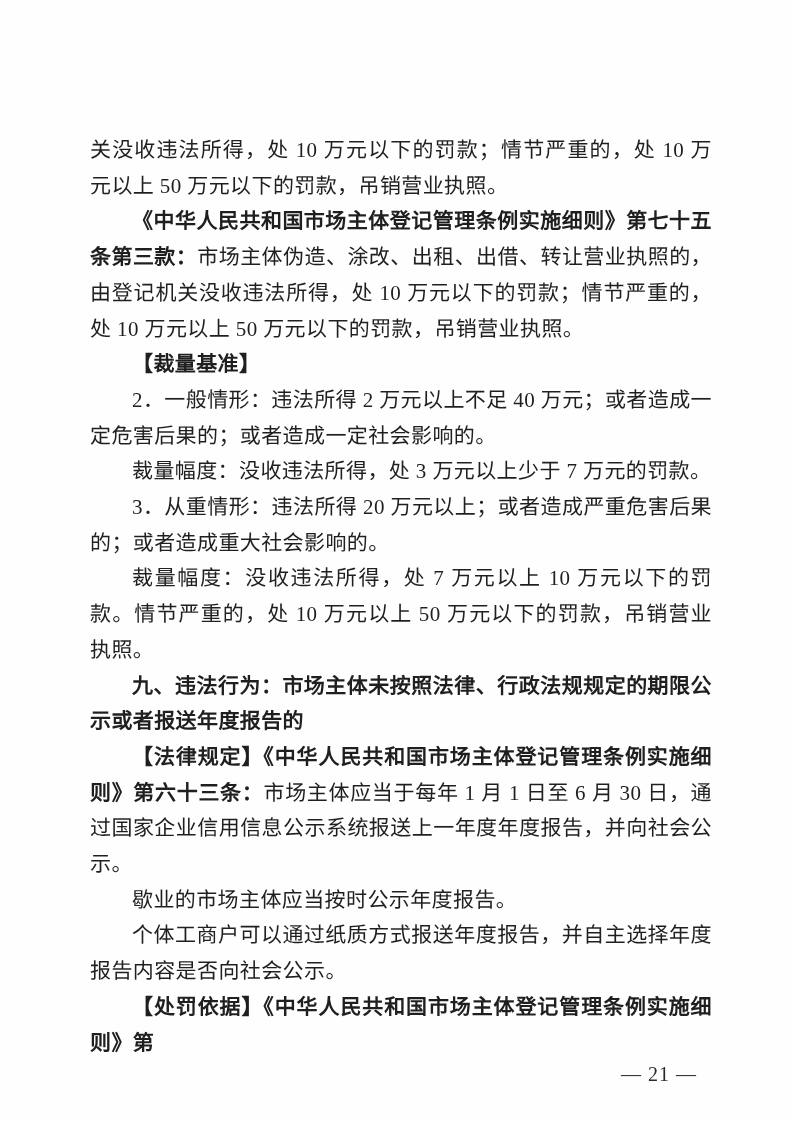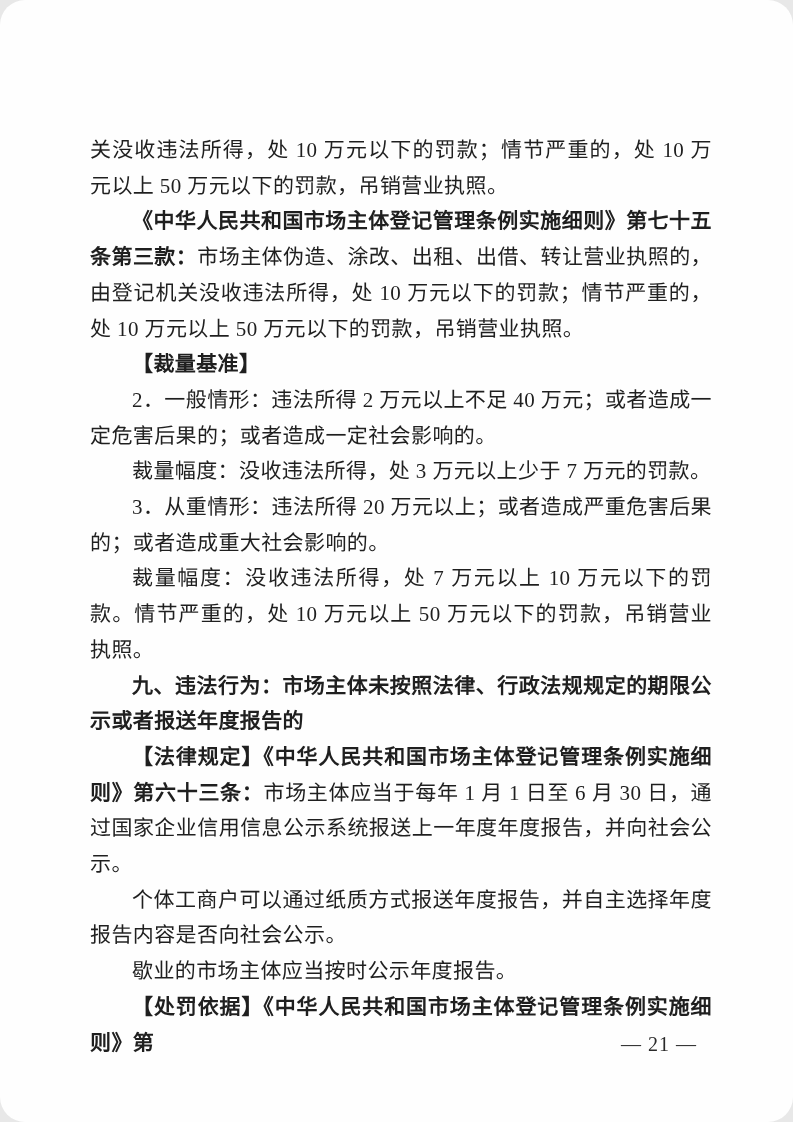--- a/index.html
+++ b/index.html
@@ -9,21 +9,20 @@
   }
   .page {
     position: relative;
     width: 793px;
     height: 1122px;
     margin: 0 auto;
     background: #fefefe;
     overflow: hidden;
     font-family: "Liberation Serif", "DejaVu Serif", serif;
     color: #1f1f1f;
-    border-radius: 25px;
   }
   .content {
     position: absolute;
     left: 90px;
     top: 133px;
     width: 622px;
   }
   .para {
     margin: 0;
     padding: 0;
@@ -32,21 +31,21 @@
     text-align: justify;
     text-justify: inter-ideograph;
     letter-spacing: 0.4px;
     word-break: break-all;
   }
   .para.indent { text-indent: 2em; }
   .run-bold { font-weight: bold; }
   .run-regular { font-weight: normal; }
   .footer {
     position: absolute;
-    top: 1031px;
+    top: 1061px;
     right: 96px;
     font-size: 20px;
     line-height: 26px;
     letter-spacing: 1px;
     color: #2a2a2a;
   }
 </style>
 </head>
 <body>
 
@@ -54,20 +53,20 @@
   <div class="content">
       <p class="para"><span class="run-regular">关没收违法所得，处 10 万元以下的罚款；情节严重的，处 10 万元以上 50 万元以下的罚款，吊销营业执照。</span></p>
       <p class="para indent"><span class="run-bold">《中华人民共和国市场主体登记管理条例实施细则》第七十五条第三款：</span><span class="run-regular">市场主体伪造、涂改、出租、出借、转让营业执照的，由登记机关没收违法所得，处 10 万元以下的罚款；情节严重的，处 10 万元以上 50 万元以下的罚款，吊销营业执照。</span></p>
       <p class="para indent"><span class="run-bold">【裁量基准】</span></p>
       <p class="para indent"><span class="run-regular">2．一般情形：违法所得 2 万元以上不足 40 万元；或者造成一定危害后果的；或者造成一定社会影响的。</span></p>
       <p class="para indent"><span class="run-regular">裁量幅度：没收违法所得，处 3 万元以上少于 7 万元的罚款。</span></p>
       <p class="para indent"><span class="run-regular">3．从重情形：违法所得 20 万元以上；或者造成严重危害后果的；或者造成重大社会影响的。</span></p>
       <p class="para indent"><span class="run-regular">裁量幅度：没收违法所得，处 7 万元以上 10 万元以下的罚款。情节严重的，处 10 万元以上 50 万元以下的罚款，吊销营业执照。</span></p>
       <p class="para indent"><span class="run-bold">九、违法行为：市场主体未按照法律、行政法规规定的期限公示或者报送年度报告的</span></p>
       <p class="para indent"><span class="run-bold">【法律规定】《中华人民共和国市场主体登记管理条例实施细则》第六十三条：</span><span class="run-regular">市场主体应当于每年 1 月 1 日至 6 月 30 日，通过国家企业信用信息公示系统报送上一年度年度报告，并向社会公示。</span></p>
+      <p class="para indent"><span class="run-regular">歇业的市场主体应当按时公示年度报告。</span></p>
       <p class="para indent"><span class="run-regular">个体工商户可以通过纸质方式报送年度报告，并自主选择年度报告内容是否向社会公示。</span></p>
-      <p class="para indent"><span class="run-regular">歇业的市场主体应当按时公示年度报告。</span></p>
       <p class="para indent"><span class="run-bold">【处罚依据】《中华人民共和国市场主体登记管理条例实施细则》第</span></p>
     </div>
   <div class="footer">
     <span>— 21 —</span>
   </div>
 </div>
 
 </body></html>

